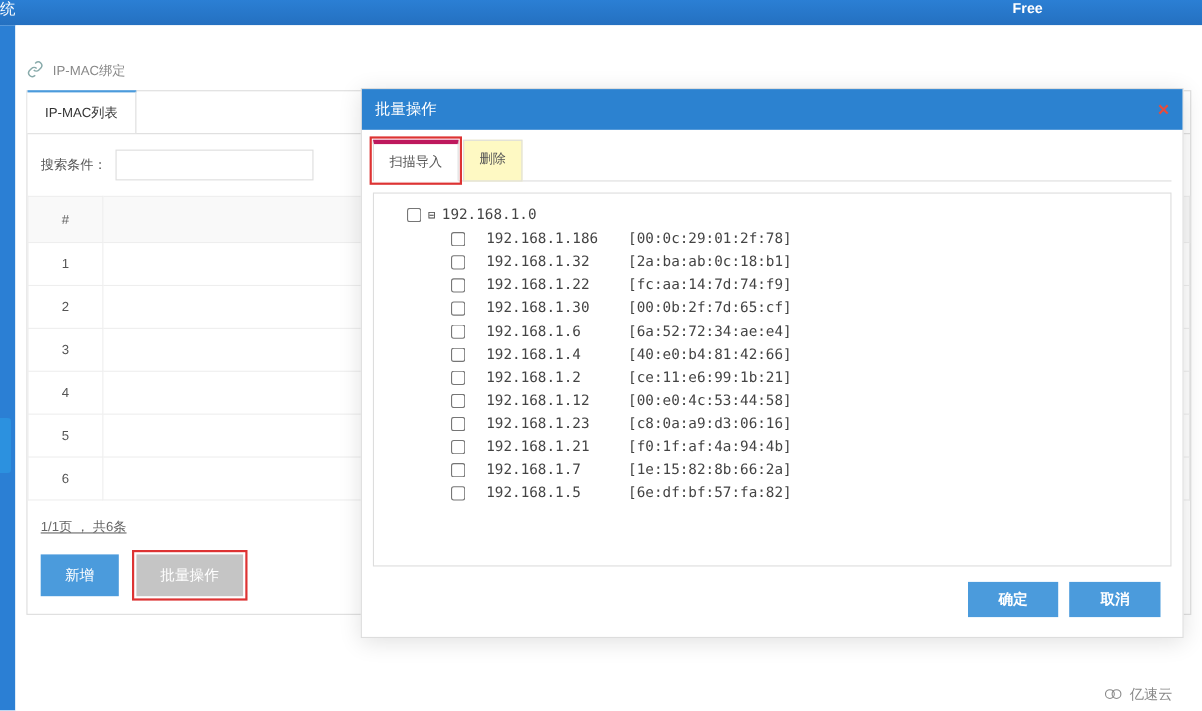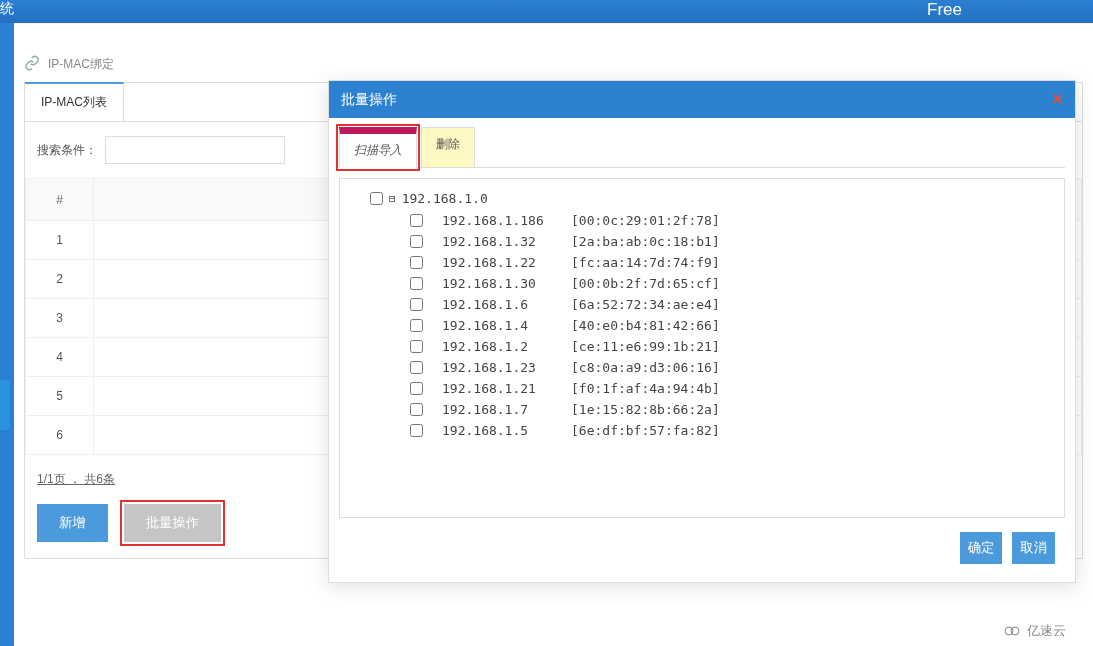--- a/index.html
+++ b/index.html
@@ -1,20 +1,20 @@
 <!DOCTYPE html>
 <html><head>
 <meta charset="utf-8">
 <style>
 * { box-sizing: border-box; margin: 0; padding: 0; }
 body { font-family: "Microsoft YaHei", Arial, sans-serif; font-size: 12px; background: #fff; width: 1093px; height: 646px; overflow: hidden; position: relative; }
 
 
 .banner { height: 23px; background: linear-gradient(180deg, #2b7fd4, #2470c0); position: relative; }
-.banner .free { position: absolute; right: 131px; top: 0; color: #fff; font-weight: normal; font-size: 17px; }
+.banner .free { position: absolute; right: 145px; top: 0; color: #fff; font-weight: bold; font-size: 13px; }
 .banner .partial { position: absolute; left: 0; top: 0; color: #fff; font-size: 14px; }
 
 
 .left-edge { width: 14px; background: #2b7fd4; position: absolute; left: 0; top: 23px; bottom: 0; }
 .left-tab { position: absolute; left: 0; top: 380px; width: 10px; height: 50px; background: #2c91df; border-radius: 0 3px 3px 0; }
 
 
 .main { position: absolute; left: 14px; top: 23px; right: 0; bottom: 0; background: #fff; padding: 0; }
 
 
@@ -46,32 +46,32 @@
 .btn-grey { background: #c5c5c5; color: #fff; }
 .hl-red { outline: 2px solid #d33; outline-offset: 2px; }
 
 
 .modal { position: absolute; left: 328px; top: 80px; width: 748px; background: #fff; border: 1px solid #ddd; box-shadow: 0 4px 20px rgba(0,0,0,.12); }
 .modal-head { background: #2c82d0; color: #fff; padding: 8px 12px; display: flex; align-items: center; }
 .modal-head .title { font-size: 14px; }
 .modal-head .close { margin-left: auto; color: #e74c3c; font-size: 18px; cursor: pointer; font-weight: bold; }
 .modal-tabs { display: flex; padding: 0; border-bottom: 1px solid #ddd; margin: 8px 10px 0 10px; }
 .modal-tabs .mtab { padding: 8px 14px; border: 1px solid #ddd; margin-right: 4px; background: #fef9c3; color: #555; cursor: pointer; position: relative; top: 1px; }
-.modal-tabs .mtab.active { background: #fff; border-top: 7px solid #be185d; border-bottom: 1px solid #fff; font-style: italic; }
+.modal-tabs .mtab.active { background: #fff; border-top: 4px solid #be185d; border-bottom: 1px solid #fff; }
 .modal-tabs .mtab.active.hl { outline: 2px solid #d33; outline-offset: 1px; }
 
 .tree { margin: 10px 10px 0 10px; border: 1px solid #ddd; height: 340px; padding: 12px 8px 12px 30px; overflow-y: scroll; font-family: SimSun, monospace; color: #444; font-size: 13px; }
 .tree-root { display: flex; align-items: center; gap: 6px; margin-bottom: 4px; }
 .tree-item { display: flex; align-items: center; gap: 19px; padding: 3px 0 3px 40px; }
 .tree input[type=checkbox] { width: 13px; height: 13px; }
 .tree .ip { display: inline-block; min-width: 110px; }
 .tree .collapse-icon { font-size: 11px; }
 
 .modal-foot { display: flex; justify-content: flex-end; gap: 10px; padding: 14px 20px 18px; }
-.modal-foot .btn { padding: 7px 8px; }
+.modal-foot .btn { padding: 7px 28px; font-weight: bold; }
 
 
 .watermark { position: absolute; right: 27px; bottom: 6px; color: #888; font-size: 13px; display: flex; align-items: center; gap: 4px; }
 .watermark svg { width: 20px; height: 14px; }
 </style>
 </head>
 <body>
 
 <div class="banner">
   <span class="partial">统</span>
@@ -195,20 +195,25 @@
           <span class="ip">192.168.1.4</span> 
           <span>[40:e0:b4:81:42:66]</span>
         </div>
         <div class="tree-item">
           <input type="checkbox" style=""> 
           <span class="ip">192.168.1.2</span> 
           <span>[ce:11:e6:99:1b:21]</span>
         </div>
         <div class="tree-item">
           <input type="checkbox" style=""> 
+          <span class="ip">192.168.1.12</span> 
+          <span>[00:e0:4c:53:44:58]</span>
+        </div>
+        <div class="tree-item">
+          <input type="checkbox" style=""> 
           <span class="ip">192.168.1.23</span> 
           <span>[c8:0a:a9:d3:06:16]</span>
         </div>
         <div class="tree-item">
           <input type="checkbox" style=""> 
           <span class="ip">192.168.1.21</span> 
           <span>[f0:1f:af:4a:94:4b]</span>
         </div>
         <div class="tree-item">
           <input type="checkbox" style=""> 

